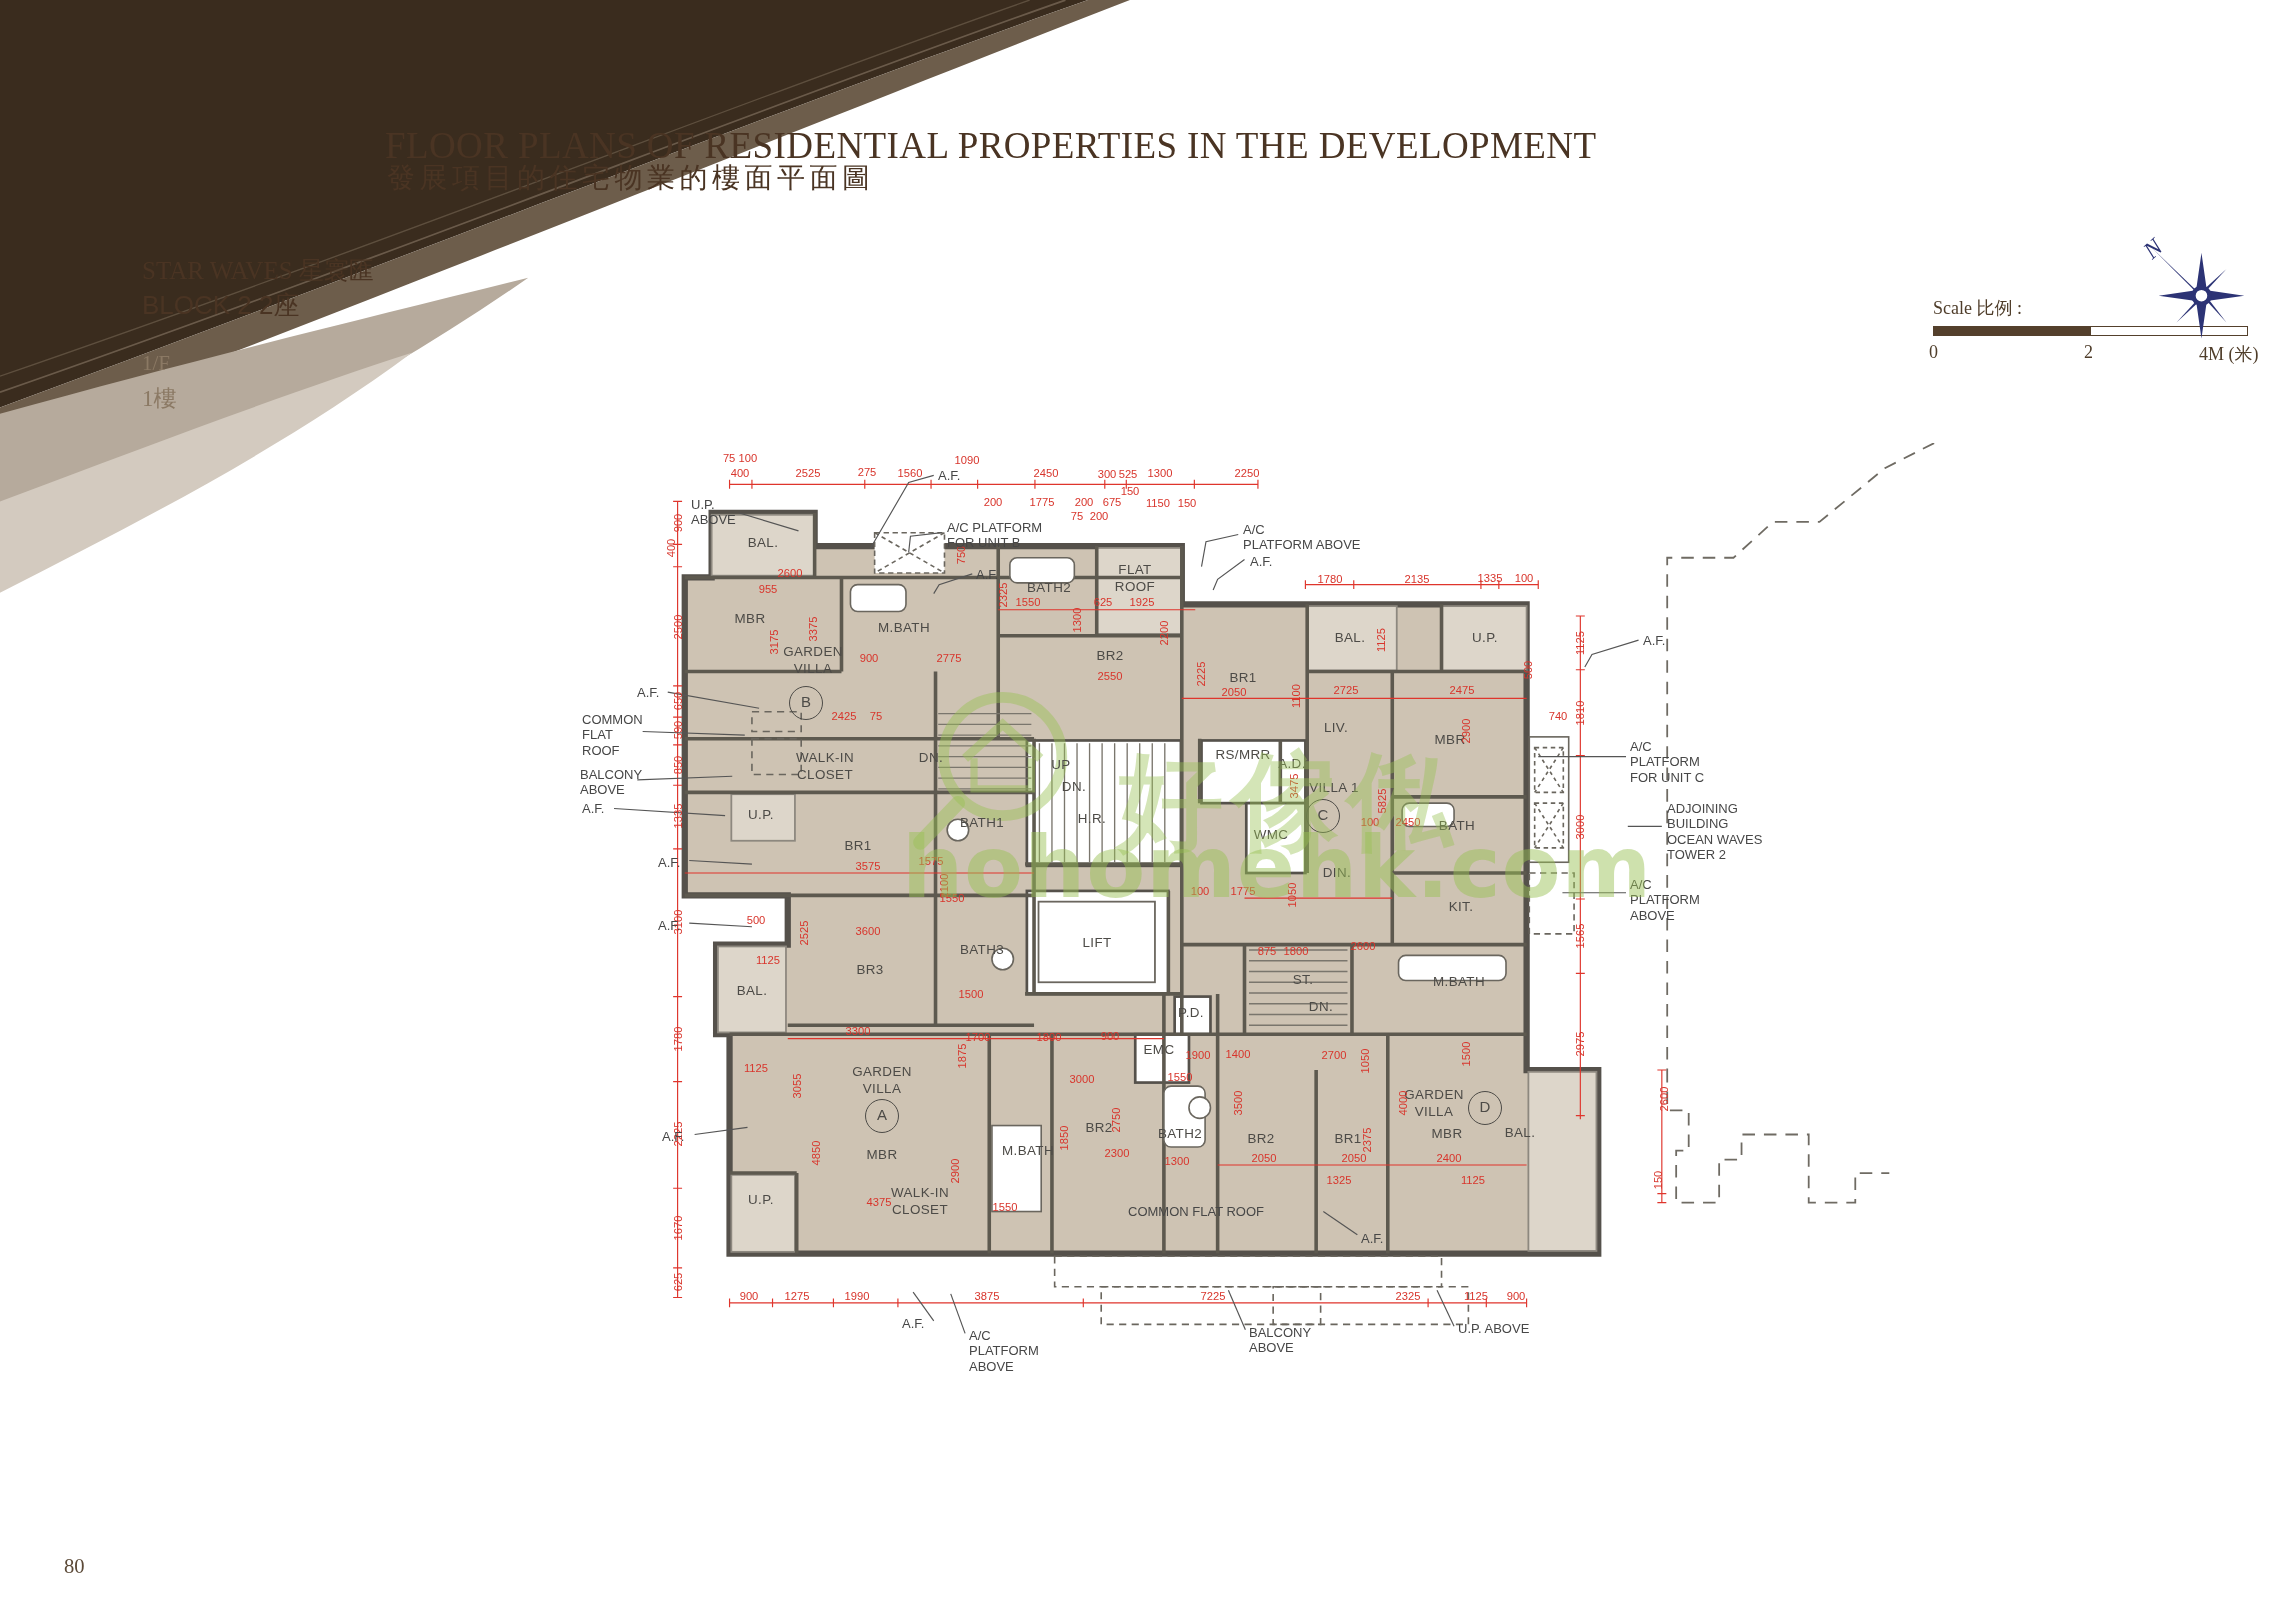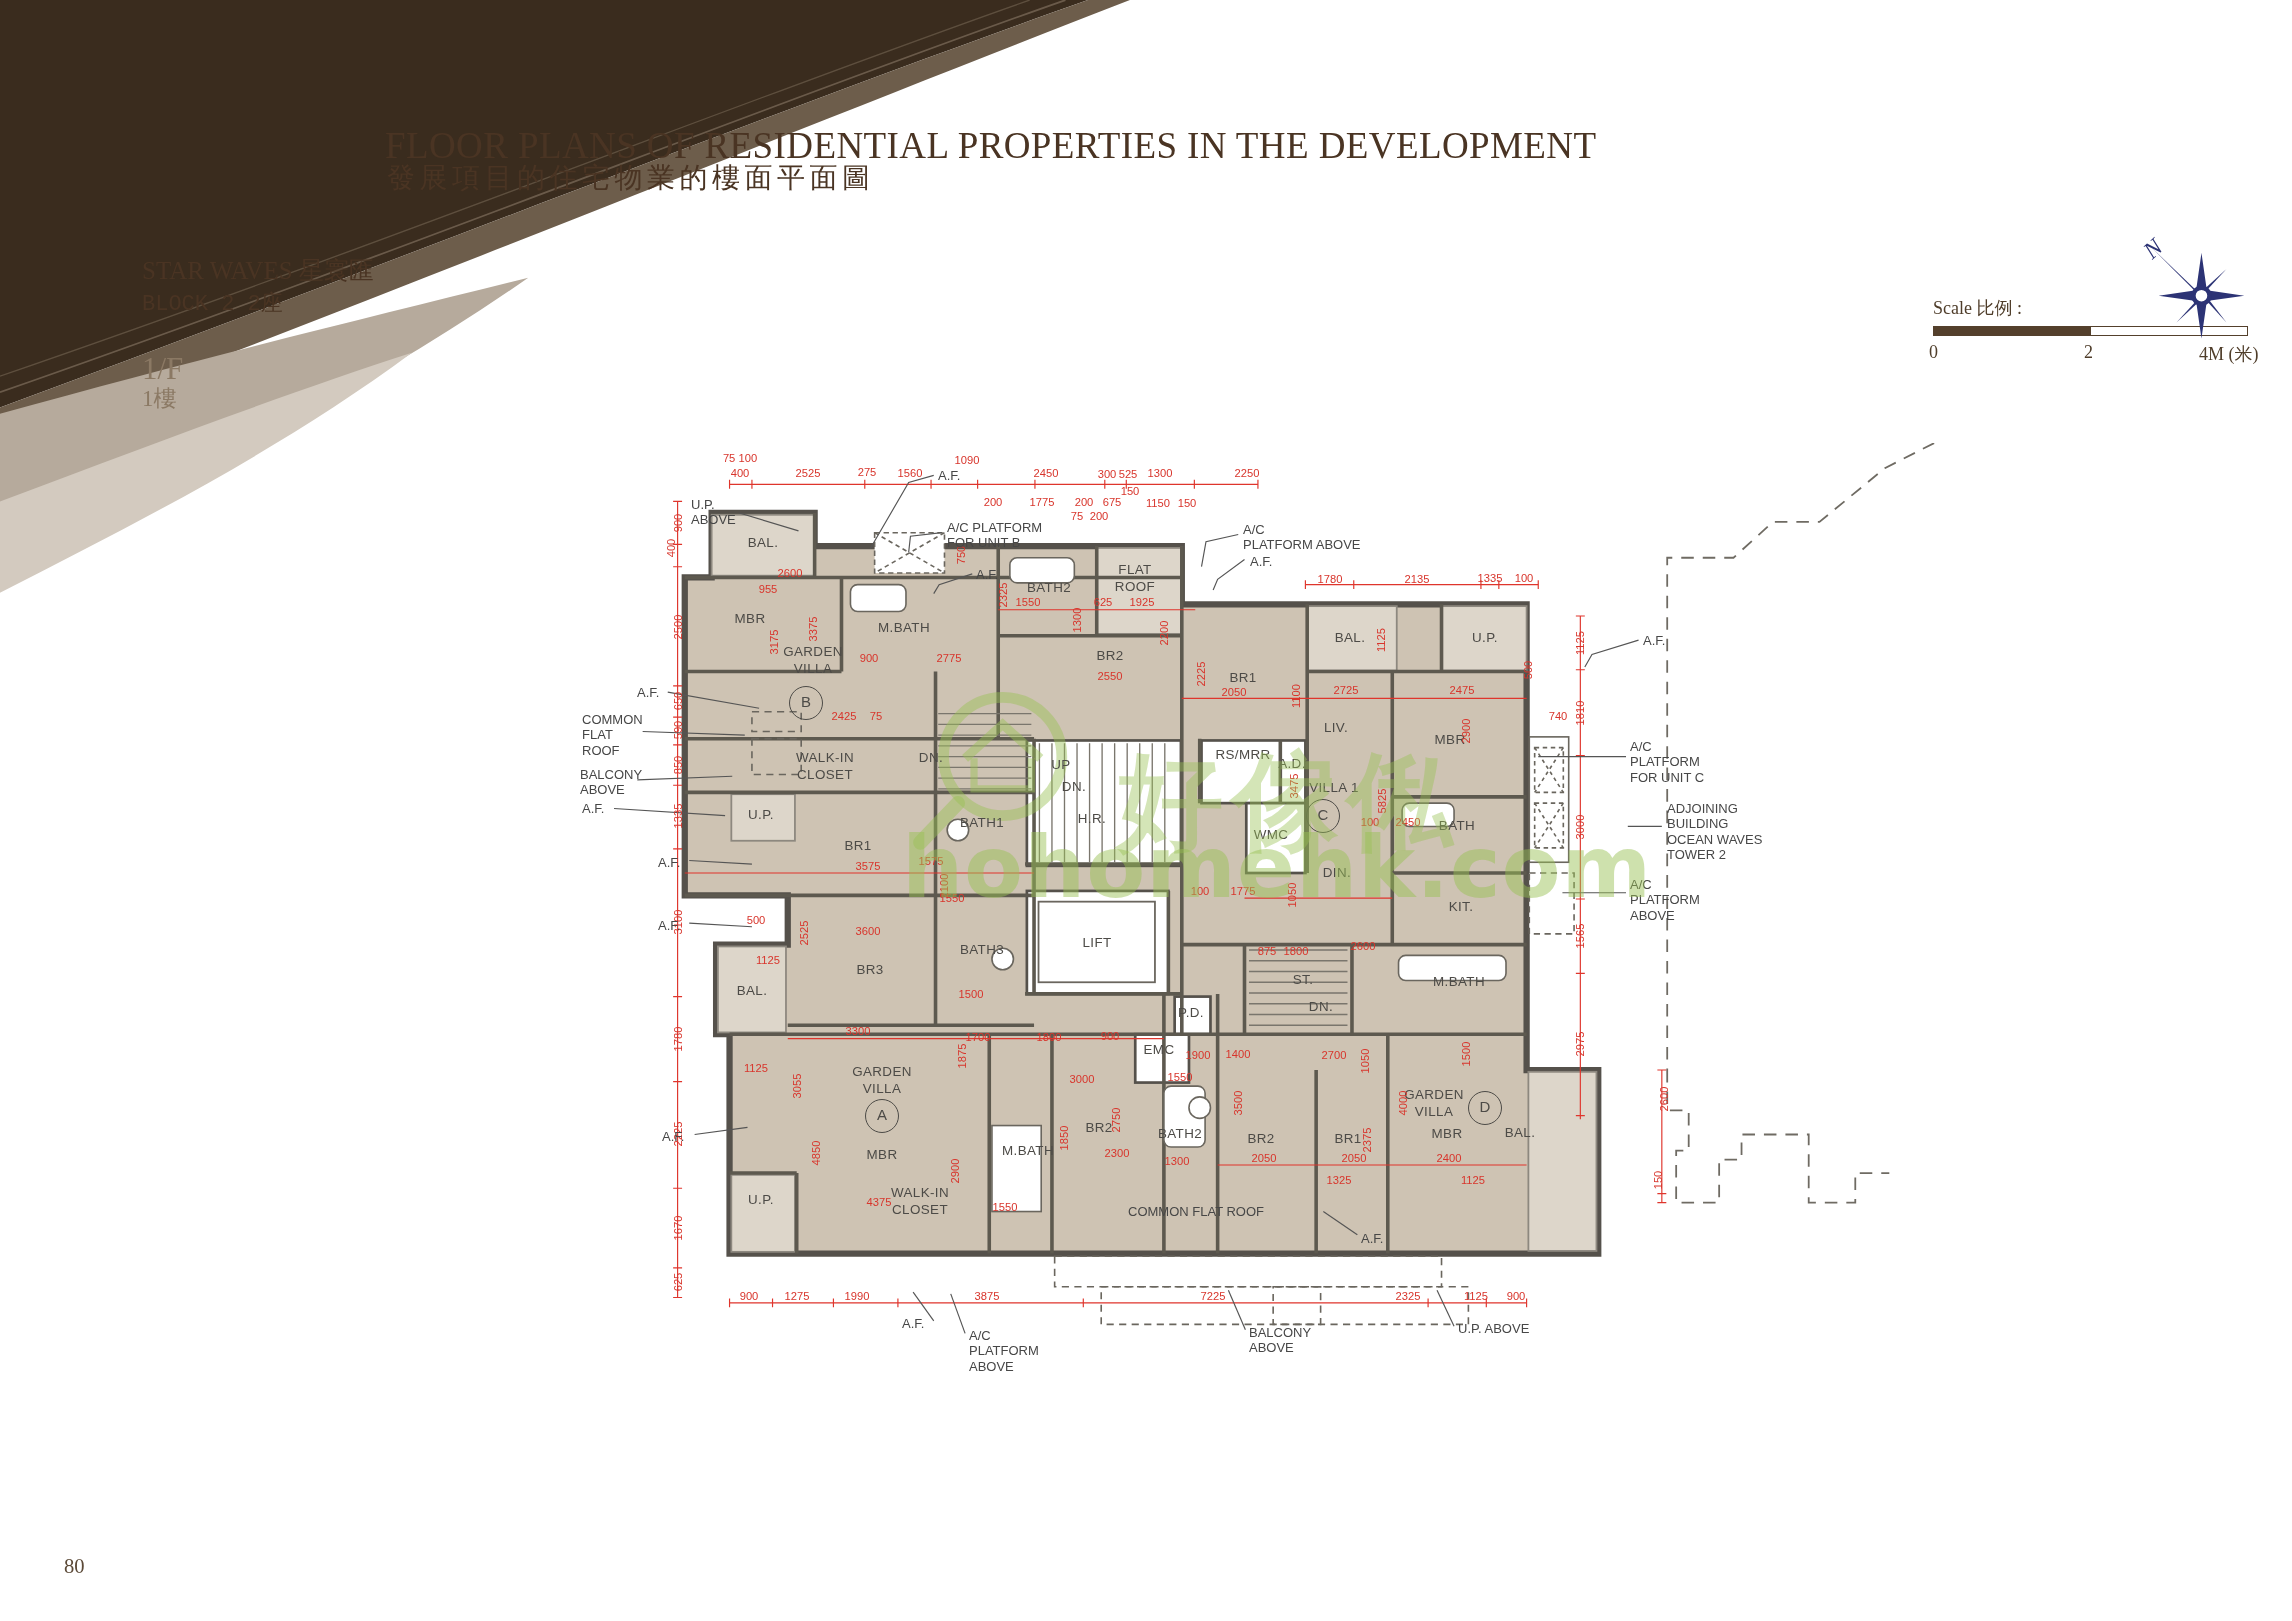--- a/index.html
+++ b/index.html
@@ -5,22 +5,22 @@
   html,body{margin:0;padding:0;background:#ffffff;}
   .page{position:relative;width:2293px;height:1621px;background:#fff;overflow:hidden;
         font-family:"Liberation Sans",sans-serif;}
   .abs{position:absolute;}
   
   .title-en{left:385px;top:124px;font-family:"Liberation Serif",serif;font-size:37px;
             color:#4a3423;letter-spacing:0.4px;}
   .title-zh{left:387px;top:159px;font-family:"Liberation Serif",serif;font-size:28px;
             color:#4a3423;letter-spacing:4.5px;}
   .proj-1{left:142px;top:254px;font-family:"Liberation Serif",serif;font-size:25px;color:#4a3423;}
-  .proj-2{left:142px;top:288px;font-family:Liberation Mono, monospace;font-size:22px;color:#4a3423;}
-  .floor-1{left:142px;top:351px;font-family:"Liberation Serif",serif;font-size:31px;color:#8b7964;}
+  .proj-2{left:142px;top:288px;font-family:Liberation Sans, sans-serif;font-size:26px;color:#4a3423;}
+  .floor-1{left:142px;top:351px;font-family:"Liberation Serif",serif;font-size:21px;color:#8b7964;}
   .floor-2{left:142px;top:383px;font-family:"Liberation Serif",serif;font-size:23px;color:#8b7964;}
   .pageno{left:64px;top:1555px;font-family:"Liberation Serif",serif;font-size:20.6px;color:#5c4a38;}
   
   .scale-label{left:1933px;top:296px;font-family:"Liberation Serif",serif;font-size:18px;color:#4f3d2a;}
   .scale-bar-dark{left:1933px;top:326px;width:158px;height:8px;background:#54402c;border:0.9px solid #54402c;}
   .scale-bar-light{left:2090px;top:326px;width:156px;height:8px;background:#fff;border:0.9px solid #54402c;}
   .scale-t0{left:1929px;top:342px;font-family:"Liberation Serif",serif;font-size:18px;color:#4f3d2a;}
   .scale-t2{left:2084px;top:342px;font-family:"Liberation Serif",serif;font-size:18px;color:#4f3d2a;}
   .scale-t4{left:2199px;top:342px;font-family:"Liberation Serif",serif;font-size:18px;color:#4f3d2a;}
   

